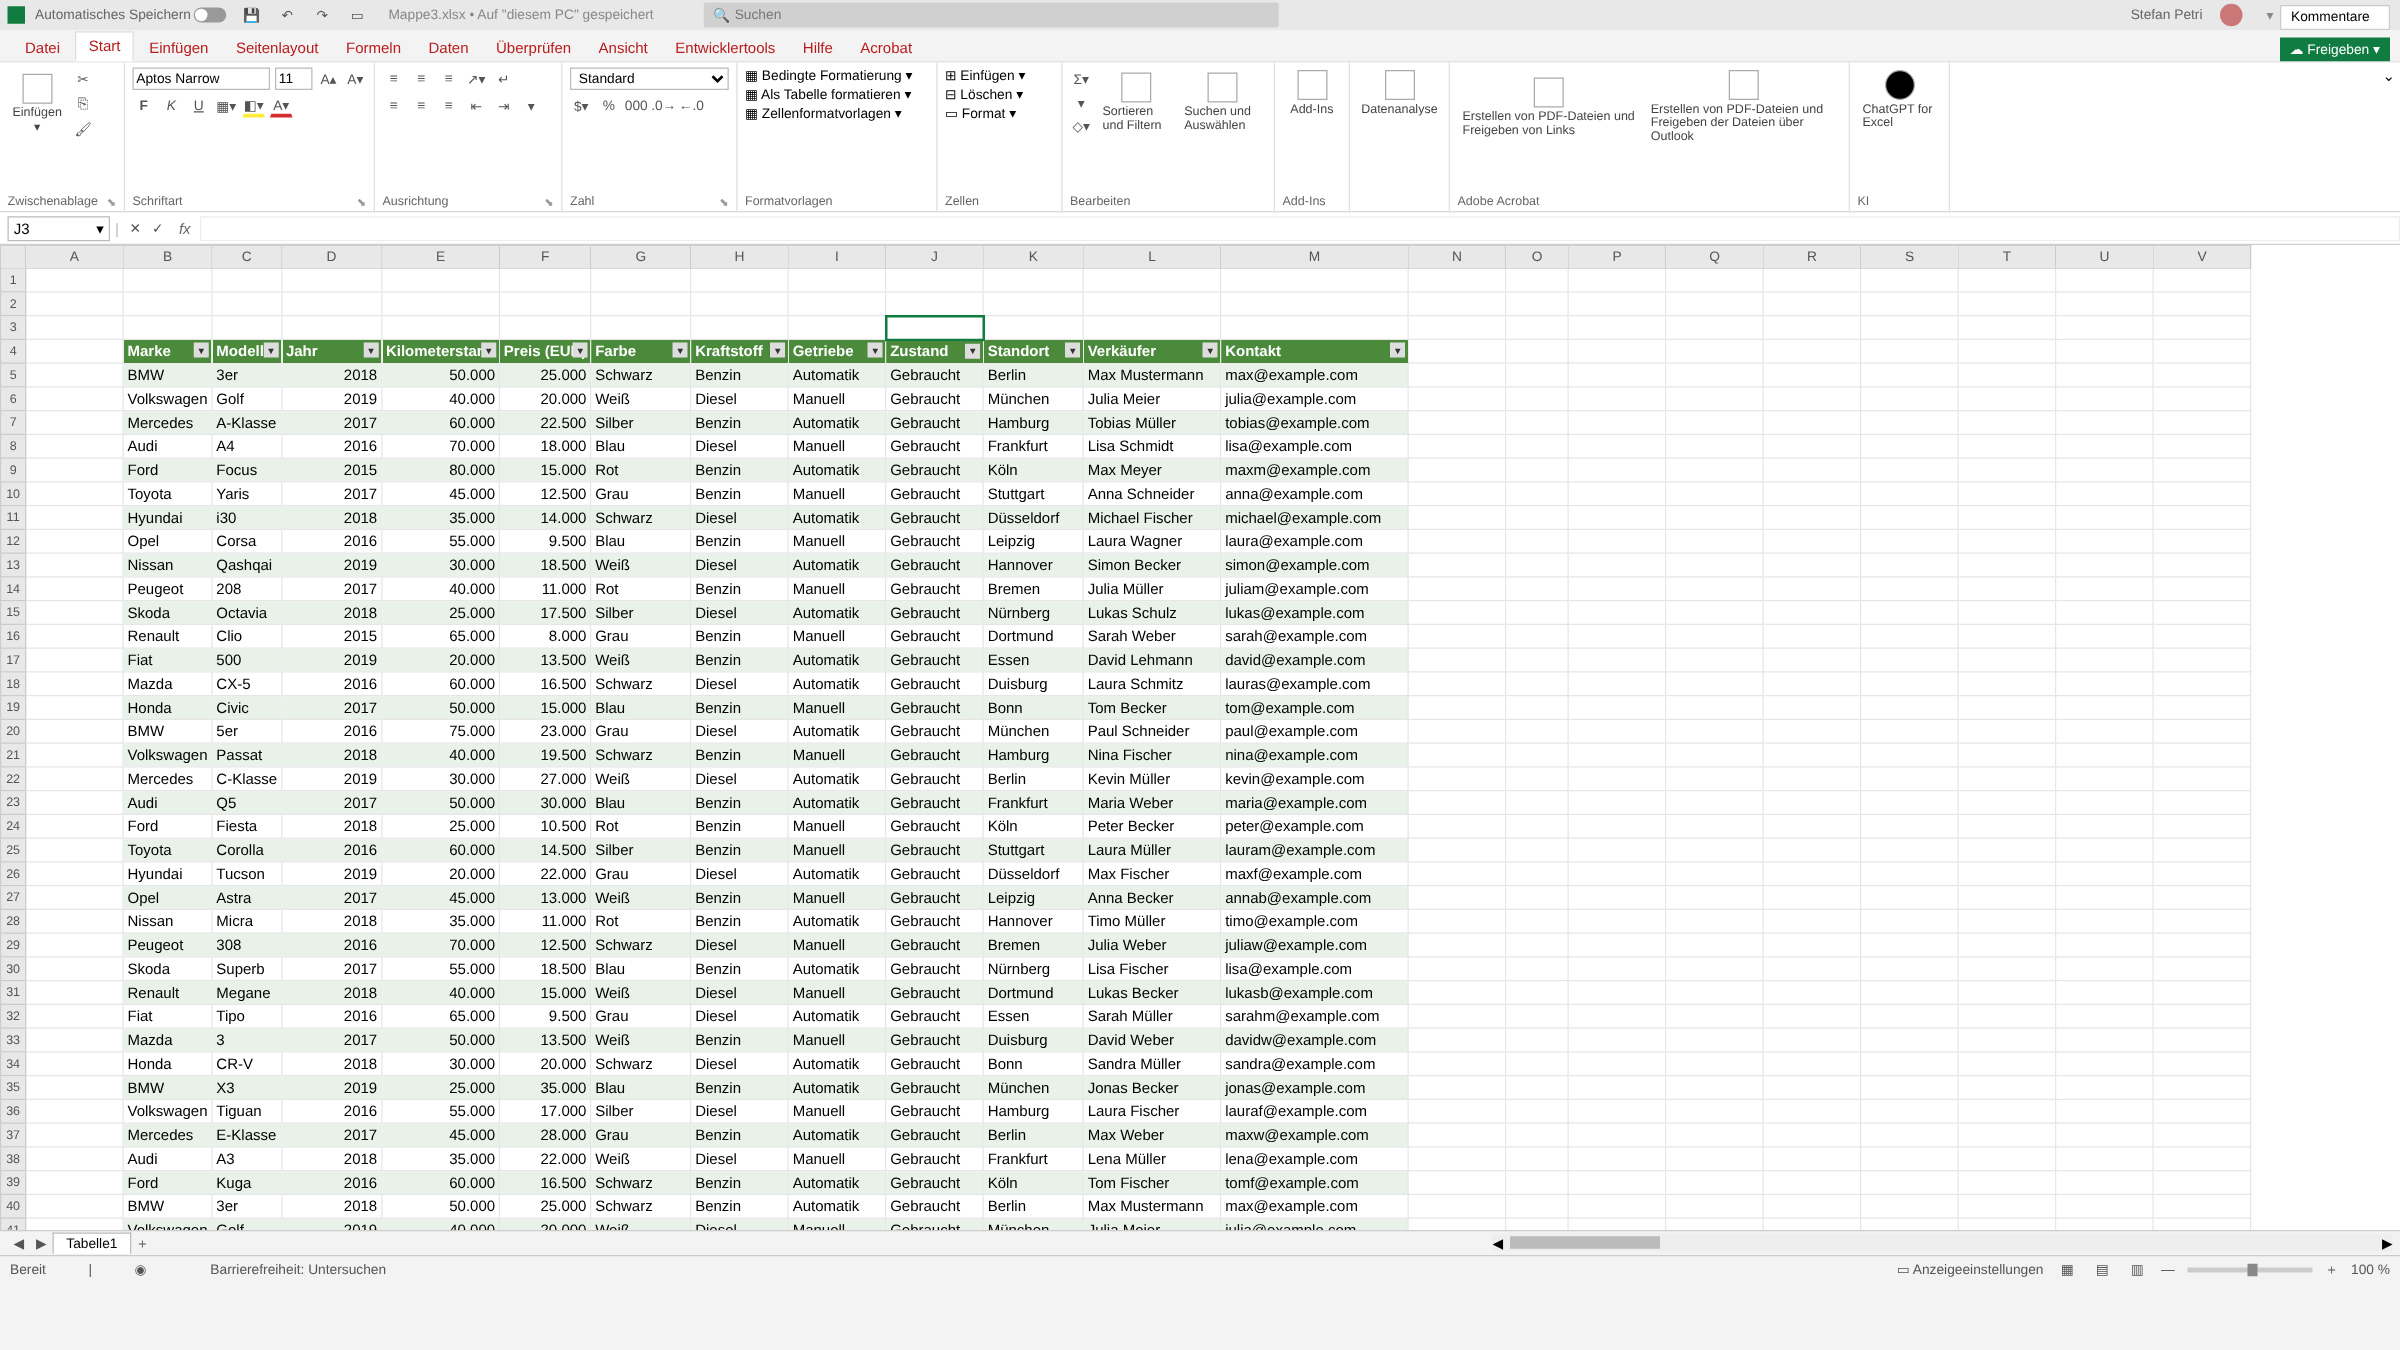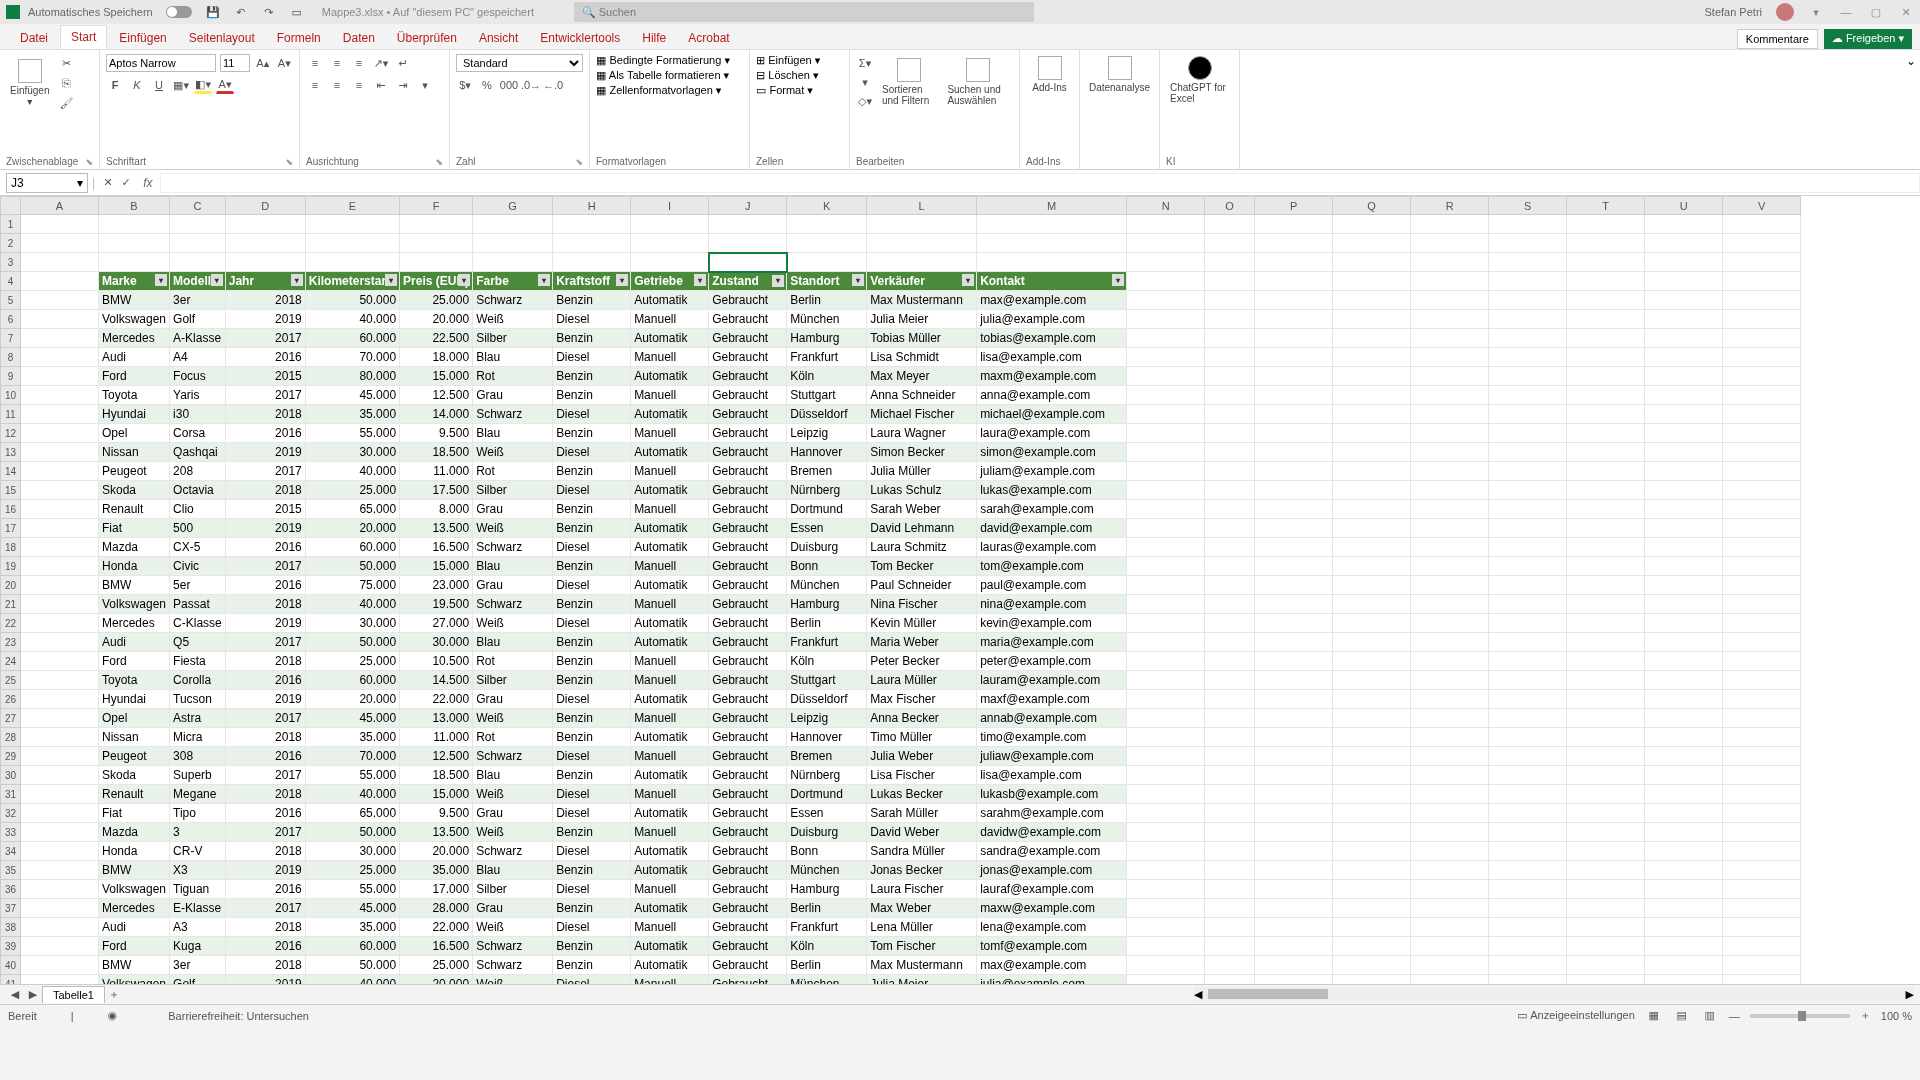--- a/index.html
+++ b/index.html
@@ -1,35 +1,35 @@
 <!DOCTYPE html>
 <html><head>
 <meta charset="utf-8">
 <style>
 * { margin: 0; padding: 0; box-sizing: border-box; font-family: 'Segoe UI', Tahoma, sans-serif; }
 body { background: #f3f3f3; width: 1920px; height: 1080px; overflow: hidden; font-size: 12px; }
 
 
 .titlebar { height: 24px; background: #e8e8e8; display: flex; align-items: center; padding: 0 6px; color: #666; font-size: 11px; }
 .titlebar .excel-icon { width: 14px; height: 14px; background: #107c41; margin-right: 8px; }
-.titlebar .autosave { display: flex; align-items: center; gap: 13px; margin-right: 12px; }
+.titlebar .autosave { display: flex; align-items: center; gap: 2px; margin-right: 12px; }
 .titlebar .toggle { width: 26px; height: 12px; border-radius: 6px; background: #999; position: relative; }
 .titlebar .toggle::after { content:''; position:absolute; width:10px; height:10px; background:#fff; border-radius:50%; left:1px; top:1px; }
 .titlebar .qat { display:flex; gap:10px; align-items:center; }
 .titlebar .filename { margin-left: 16px; color: #888; }
 .titlebar .search { margin-left: 40px; width: 460px; height: 20px; background: #d0d0d0; border-radius: 2px; display:flex; align-items:center; padding:0 8px; color:#777; }
 .titlebar .right { margin-left:auto; display:flex; align-items:center; gap:14px; }
 .titlebar .avatar { width:18px; height:18px; border-radius:50%; background:#c77; }
 .win-btn { width:16px; text-align:center; color:#888; }
 
 
 .menutabs { height: 26px; background: #f3f3f3; display:flex; align-items:flex-end; padding-left: 10px; gap: 2px; border-bottom:1px solid #ddd; }
 .menutabs .tab { padding: 4px 10px; font-size: 12px; color:#b91c1c; cursor:pointer; }
 .menutabs .tab.active { background:#fff; border:1px solid #ddd; border-bottom:1px solid #fff; }
-.menutabs .right-btns { margin-left:auto; display:flex; gap:6px; padding-right:8px; }
+.menutabs .right-btns { margin-left:auto; display:flex; gap:6px; padding-right:8px;flex-direction:column; }
 .menutabs .kbtn { padding:3px 8px; border:1px solid #ccc; font-size:11px; background:#fff; }
 .menutabs .share { background:#107c41; color:#fff; border:none; }
 
 
 .ribbon { height: 120px; background:#fff; border-bottom:1px solid #d0d0d0; display:flex; }
 .rgroup { border-right:1px solid #e0e0e0; padding:4px 6px 2px 6px; display:flex; flex-direction:column; justify-content:space-between; }
 .rgroup .label { text-align:center; font-size:10px; color:#666; margin-top:2px; }
 .rrow { display:flex; gap:4px; align-items:center; }
 .rbtn { width:18px; height:18px; display:flex; align-items:center; justify-content:center; font-size:11px; color:#555; border:1px solid transparent; }
 .bigbtn { display:flex; flex-direction:column; align-items:center; padding:2px 4px; font-size:10px; color:#444; }
@@ -260,20 +260,35 @@
   <div class="rgroup" style="width:80px">
     <div class="bigbtn">
         <div class="ico"></div>
         <span>Datenanalyse</span>
       </div>
     <div class="rrow">
         <span class="label">&nbsp;</span>
       </div>
   </div>
 
+  <div class="rgroup" style="width:320px">
+    <div class="rrow">
+      <div class="bigbtn" style="width:150px">
+          <div class="ico"></div>
+          <span>Erstellen von PDF-Dateien und Freigeben von Links</span>
+        </div>
+      <div class="bigbtn" style="width:160px">
+          <div class="ico"></div>
+          <span>Erstellen von PDF-Dateien und Freigeben der Dateien über Outlook</span>
+        </div>
+    </div>
+    <div class="rrow">
+        <span class="label">Adobe Acrobat</span>
+      </div>
+  </div>
 
   <div class="rgroup" style="width:80px">
     <div class="bigbtn">
         <div class="ico" style="background:#000;border-radius:50%"></div>
         <span>ChatGPT for Excel</span>
       </div>
     <div class="rrow">
         <span class="label">KI</span>
       </div>
   </div>

